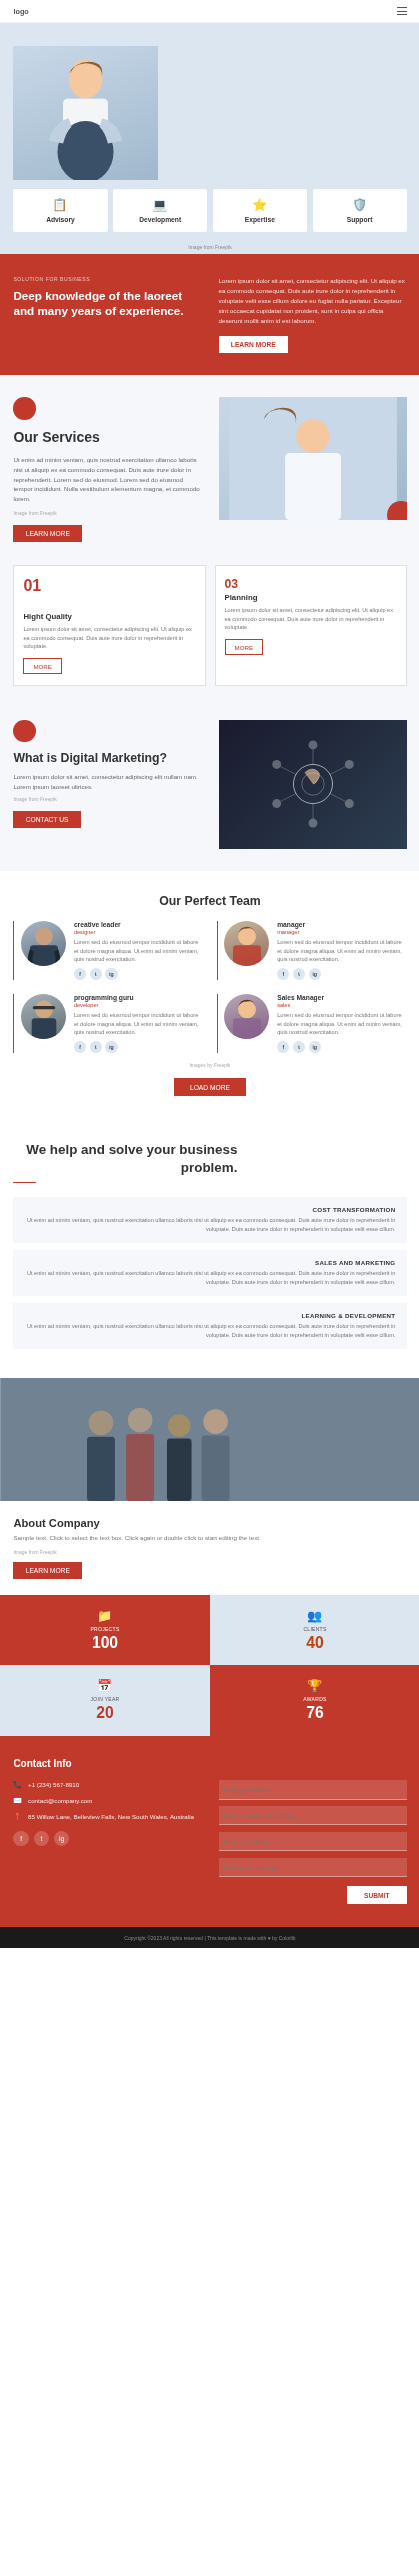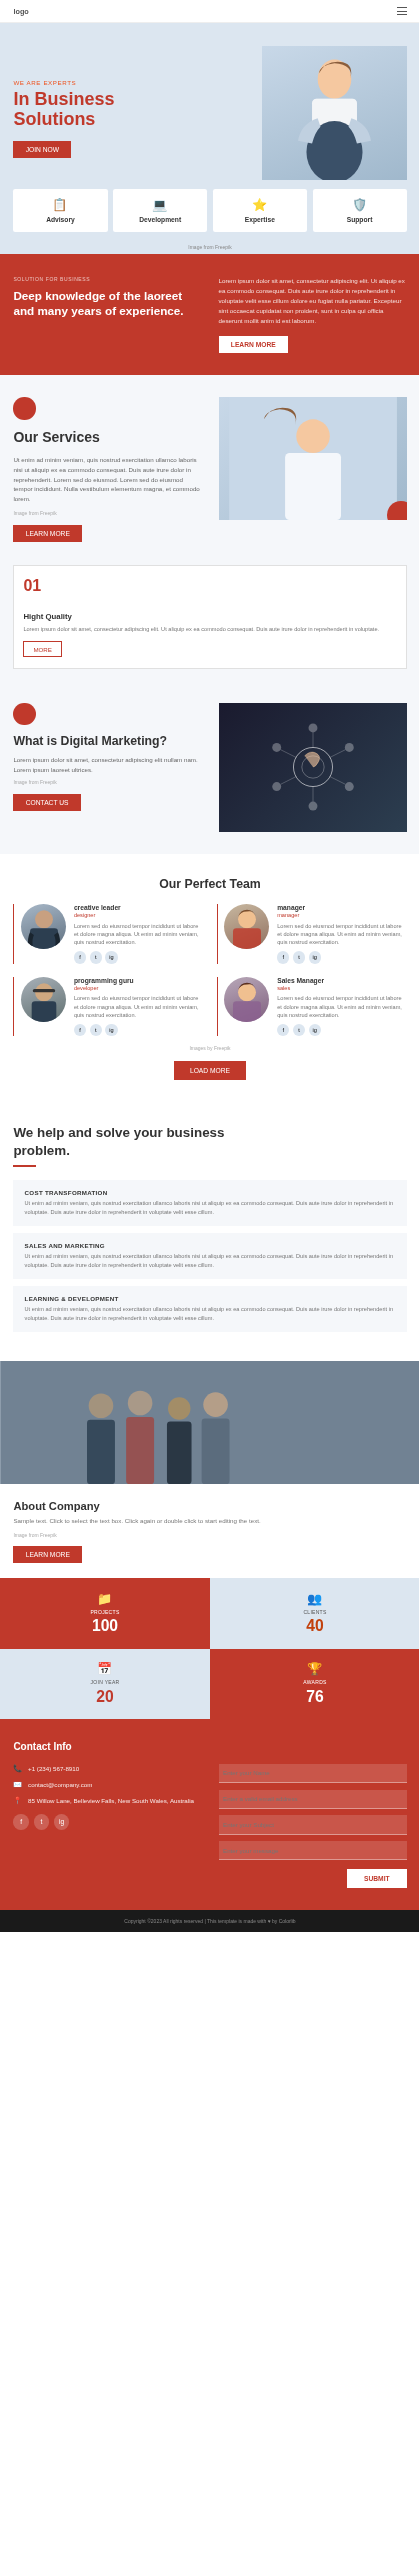--- a/index.html
+++ b/index.html
@@ -14,28 +14,20 @@
 <nav>
   <span style="font-size:7.3px;color:#555;font-weight:600;">logo</span>
   <div style="cursor:pointer;display:flex;flex-direction:column;gap:2.2px;">
     <span style="width:10px;height:1.1px;background:#555;display:block;"></span>
     <span style="width:10px;height:1.1px;background:#555;display:block;"></span>
     <span style="width:10px;height:1.1px;background:#555;display:block;"></span>
   </div>
 </nav>
 
 <section style="background:#dce6f0;padding:22.4px 13.4px 0;display:flex;justify-content:space-between;align-items:flex-end;min-height:157px;position:relative;overflow:hidden;">
-  <div style="max-width:179px;padding-bottom:22.4px;">
-    <p style="font-size:6.2px;color:#e52;letter-spacing:0.6px;text-transform:uppercase;margin-bottom:4.5px;">we are experts</p>
-    <h1 style="font-size:18px;font-weight:700;color:#c0392b;line-height:1.1;margin-bottom:11.2px;">
-      <span>In Business</span><br>
-      <span>Solutions</span>
-    </h1>
-    <button style="background:#c0392b;color:#fff;border:none;padding:5px 12.3px;font-size:6.7px;cursor:pointer;">JOIN NOW</button>
-  </div>
   <div style="width:145px;height:134px;background:linear-gradient(160deg,#c8d8e8 0%,#a0b8cc 100%);display:flex;align-items:flex-end;justify-content:center;overflow:hidden;">
 
     <svg width="101" height="129" viewBox="0 0 180 230" xmlns="http://www.w3.org/2000/svg">
       <ellipse cx="90" cy="50" rx="30" ry="35" fill="#f5c8a0"></ellipse>
       <rect x="50" y="85" width="80" height="110" rx="8" fill="#ffffff"></rect>
       <rect x="50" y="85" width="80" height="110" rx="8" fill="#e8ecf0" opacity="0.5"></rect>
       <ellipse cx="90" cy="180" rx="50" ry="55" fill="#3a5068"></ellipse>
       <path d="M60,120 Q30,130 25,160 L50,165 Q55,145 65,135Z" fill="#c0d0e0"></path>
       <path d="M120,120 Q150,130 155,160 L130,165 Q125,145 115,135Z" fill="#c0d0e0"></path>
       <circle cx="90" cy="50" r="28" fill="#f5c8a0"></circle>
@@ -101,20 +93,26 @@
   <div style="display:flex;gap:9px;">
 
     <div style="flex:1;border:0.6px solid #e0e0e0;padding:11.2px 9px;background:#fff;">
       <div style="font-size:16px;font-weight:700;color:#c0392b;margin-bottom:17px;">01</div>
       <div style="font-size:7.8px;font-weight:700;color:#333;margin-bottom:4.5px;">Hight Quality</div>
       <p style="font-size:5.6px;color:#777;line-height:1.5;margin-bottom:7.8px;">Lorem ipsum dolor sit amet, consectetur adipiscing elit. Ut aliquip ex ea commodo consequat. Duis aute irure dolor in reprehenderit in voluptate.</p>
       <button style="border:0.6px solid #c0392b;color:#c0392b;background:#fff;padding:3.4px 9px;font-size:6.2px;cursor:pointer;">MORE</button>
     </div>
 
 
+    <div style="flex:1;border:0.6px solid #e0e0e0;padding:11.2px 9px;background:#fff;">
+      <div style="font-size:12.3px;font-weight:700;color:#c0392b;margin-bottom:2.2px;">03</div>
+      <div style="font-size:7.8px;font-weight:700;color:#333;margin-bottom:4.5px;">Planning</div>
+      <p style="font-size:5.6px;color:#777;line-height:1.5;margin-bottom:7.8px;">Lorem ipsum dolor sit amet, consectetur adipiscing elit. Ut aliquip ex ea commodo consequat. Duis aute irure dolor in reprehenderit in voluptate.</p>
+      <button style="border:0.6px solid #c0392b;color:#c0392b;background:#fff;padding:3.4px 9px;font-size:6.2px;cursor:pointer;">MORE</button>
+    </div>
   </div>
 </section>
 
 <section style="background:#f5f7fa;display:flex;gap:17px;padding:11.2px 13.4px 22.4px;align-items:flex-start;">
   <div style="flex:1;">
     <div style="width:22.4px;height:22.4px;background:#c0392b;border-radius:50%;margin-bottom:9px;"></div>
     <h2 style="font-size:12.3px;font-weight:700;color:#333;margin-bottom:6.7px;">What is Digital Marketing?</h2>
     <p style="font-size:6.2px;color:#666;line-height:1.6;margin-bottom:4.5px;">Lorem ipsum dolor sit amet, consectetur adipiscing elit nullam nam. Lorem ipsum laoreet ultrices.</p>
     <p style="font-size:5px;color:#aaa;margin-bottom:9px;">Image from Freepik</p>
     <button style="background:#c0392b;color:#fff;border:none;padding:5px 12.3px;font-size:6.7px;cursor:pointer;">CONTACT US</button>
@@ -229,21 +227,21 @@
       </div>
     </div>
 
   </div>
   <p style="text-align:center;font-size:5px;color:#aaa;margin-top:9px;">Images by Freepik</p>
   <div style="text-align:center;margin-top:10px;">
     <button style="background:#c0392b;color:#fff;border:none;padding:5.6px 15.7px;font-size:6.7px;cursor:pointer;">LOAD MORE</button>
   </div>
 </section>
 
-<section style="background:#fff;padding:22.4px 13.4px;">
+<section style="background:#fff;padding:22.4px 13.4px;text-align:right;">
   <h2 style="font-size:13.4px;font-weight:700;color:#333;margin-bottom:2.2px;max-width:224px;line-height:1.3;">We help and solve your business problem.</h2>
   <div style="width:22.4px;height:1.7px;background:#c0392b;margin:5.6px 0 13.4px;"></div>
 
   <div style="background:#f5f7fa;padding:9px 11.2px;margin-bottom:6.7px;">
     <div style="font-size:6.2px;font-weight:700;color:#333;text-transform:uppercase;letter-spacing:0.3px;margin-bottom:3.4px;">COST TRANSFORMATION</div>
     <p style="font-size:5.6px;color:#777;line-height:1.6;">Ut enim ad minim veniam, quis nostrud exercitation ullamco laboris nisi ut aliquip ex ea commodo consequat. Duis aute irure dolor in reprehenderit in voluptate. Duis aute irure dolor in reprehenderit in voluptate velit esse cillum.</p>
   </div>
   <div style="background:#f5f7fa;padding:9px 11.2px;margin-bottom:6.7px;">
     <div style="font-size:6.2px;font-weight:700;color:#333;text-transform:uppercase;letter-spacing:0.3px;margin-bottom:3.4px;">SALES AND MARKETING</div>
     <p style="font-size:5.6px;color:#777;line-height:1.6;">Ut enim ad minim veniam, quis nostrud exercitation ullamco laboris nisi ut aliquip ex ea commodo consequat. Duis aute irure dolor in reprehenderit in voluptate. Duis aute irure dolor in reprehenderit in voluptate velit esse cillum.</p>

